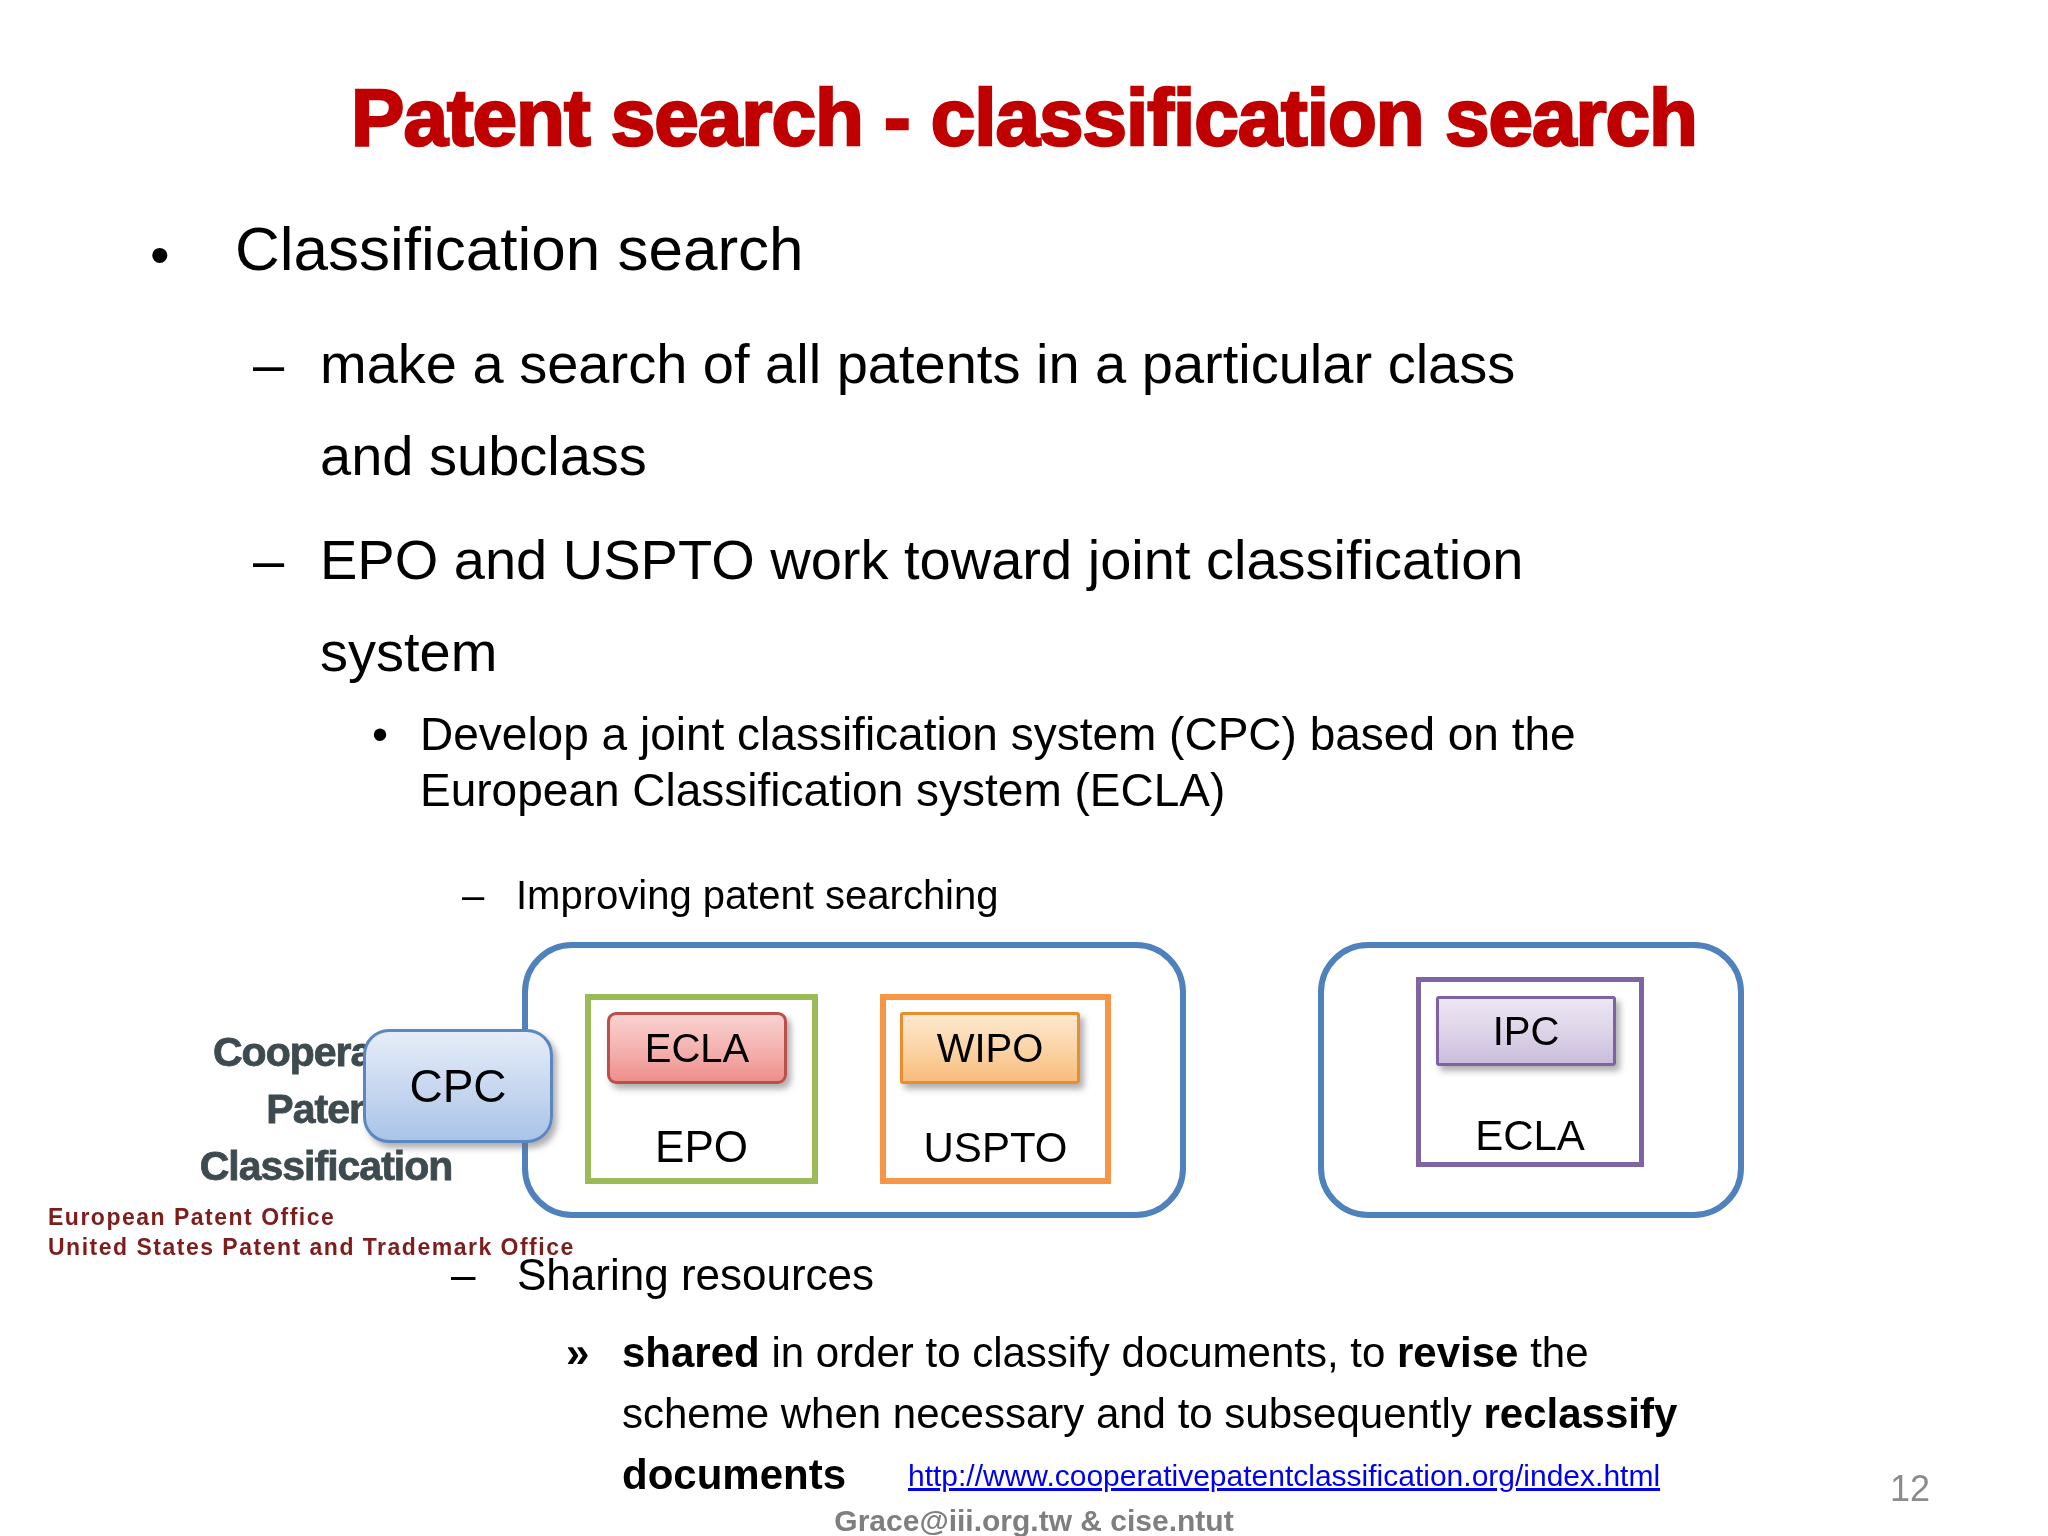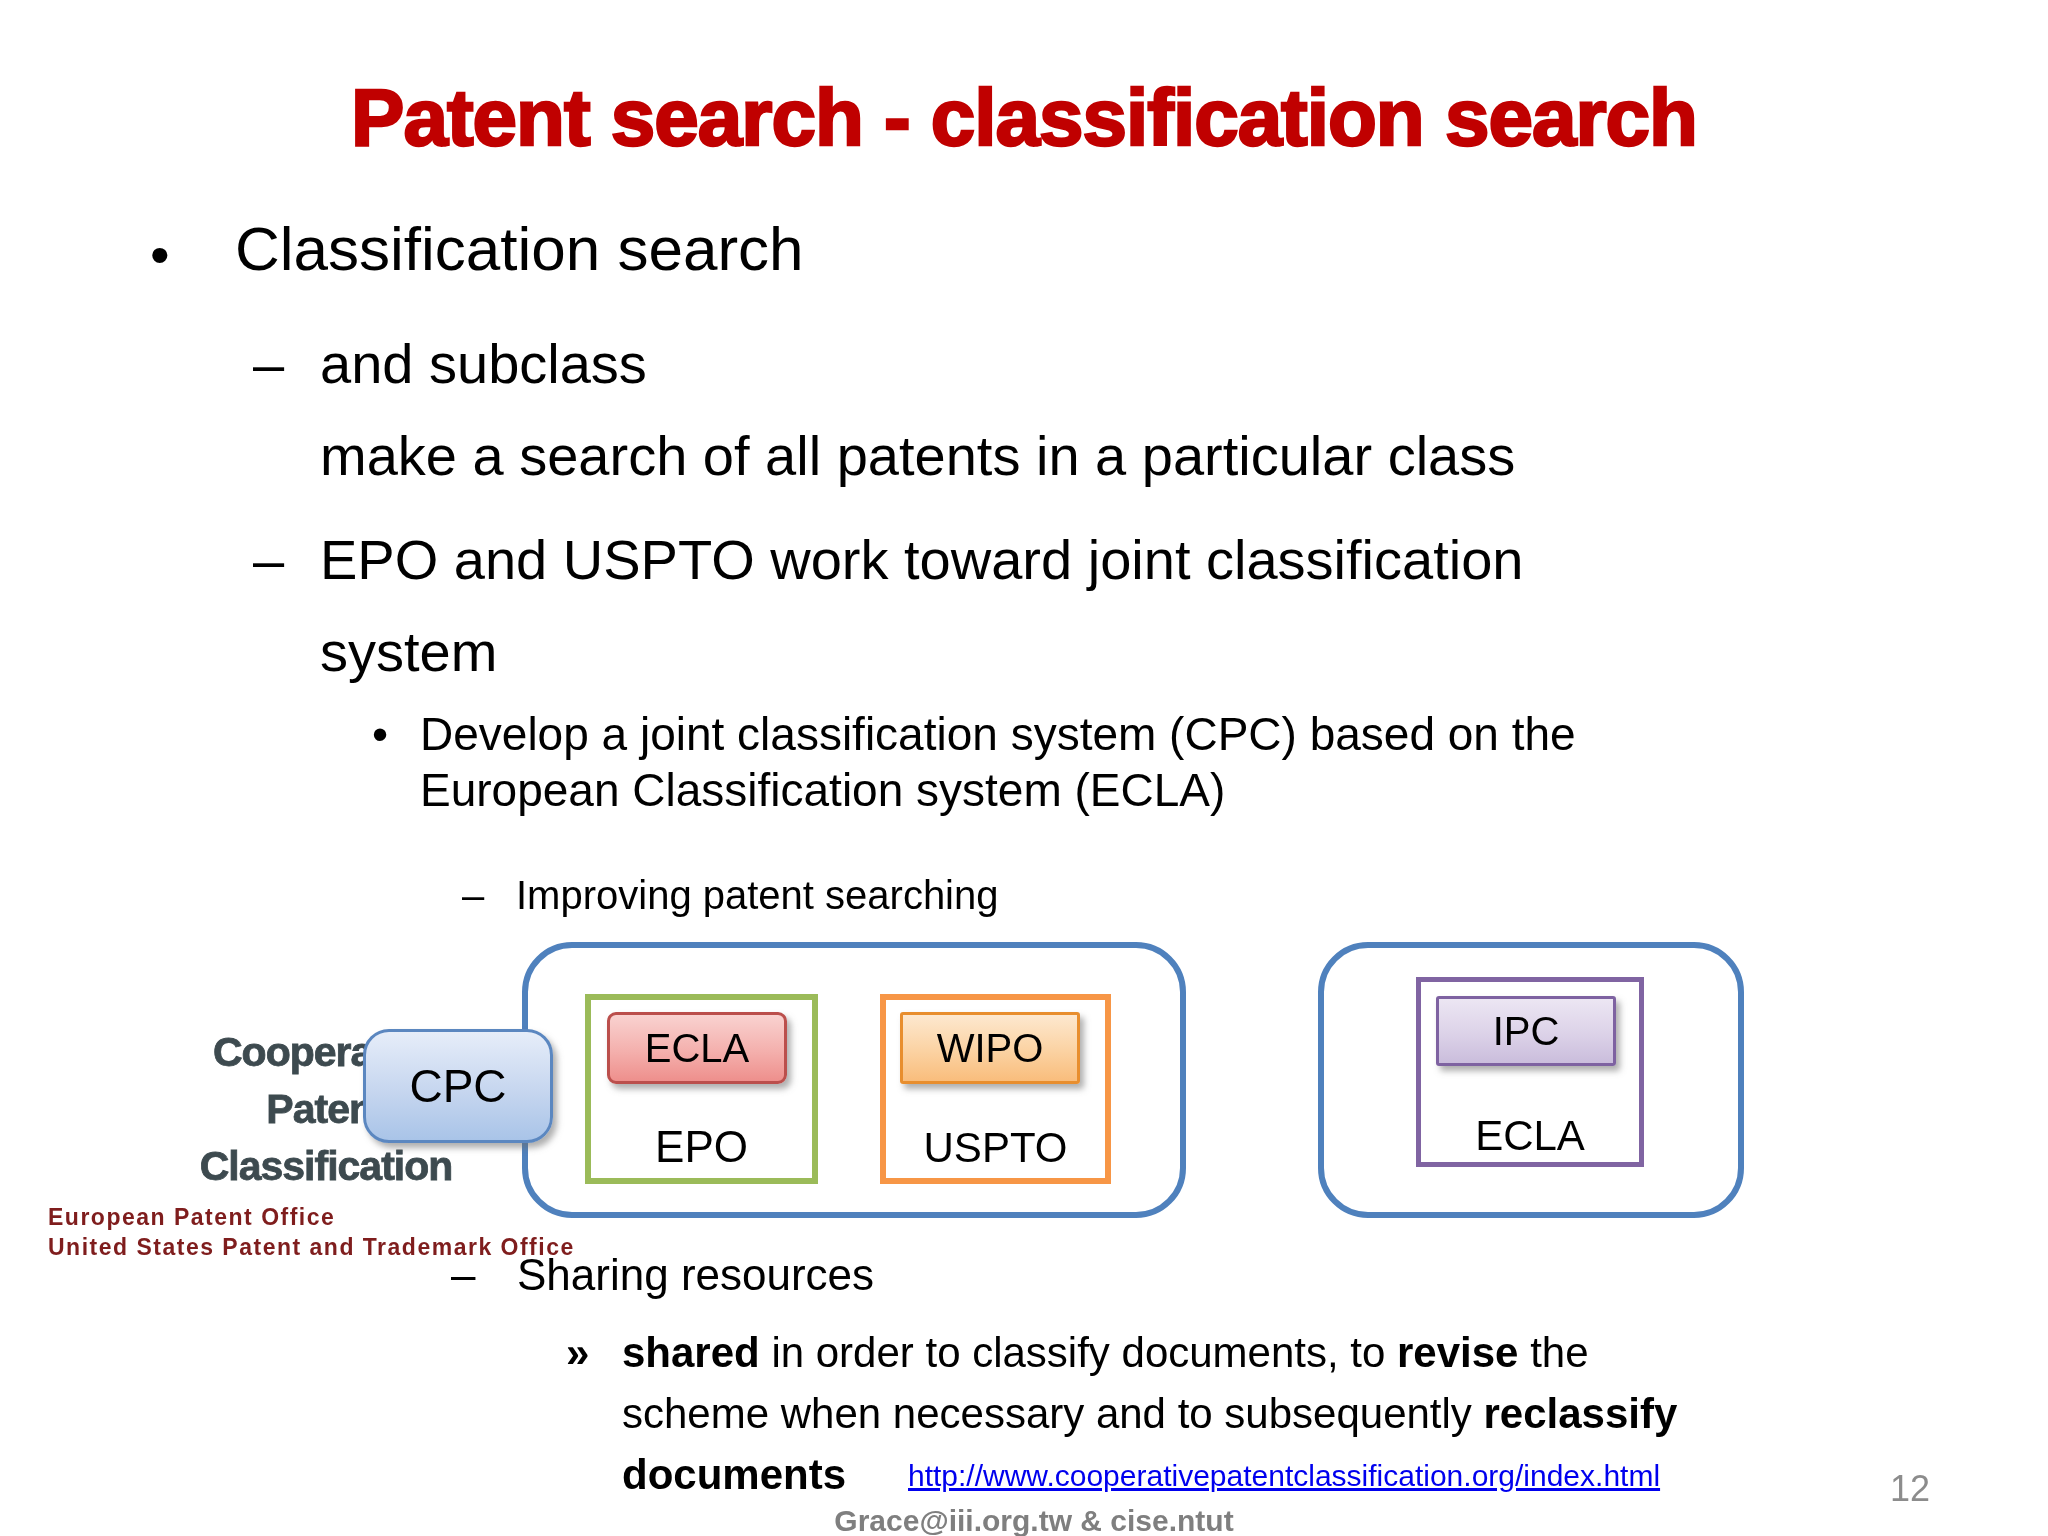--- a/index.html
+++ b/index.html
@@ -68,22 +68,22 @@
 
 <div class="slide">
 
   <div class="abs title">Patent search - classification search</div>
 
   <div class="abs marker l1-marker">•</div>
   <div class="abs l1-text">Classification search</div>
 
   <div class="abs marker l2" style="left:253px;top:296px">–</div>
   <div class="abs l2" style="left:320px;top:296px">
+    <div>make a search of all patents in a particular class</div>
     <div>and subclass</div>
-    <div>make a search of all patents in a particular class</div>
   </div>
 
   <div class="abs marker l2" style="left:253px;top:492px">–</div>
   <div class="abs l2" style="left:320px;top:492px">
     <div>EPO and USPTO work toward joint classification</div>
     <div>system</div>
   </div>
 
   <div class="abs marker l3" style="left:372px;top:684px">•</div>
   <div class="abs l3" style="left:420px;top:684px">

